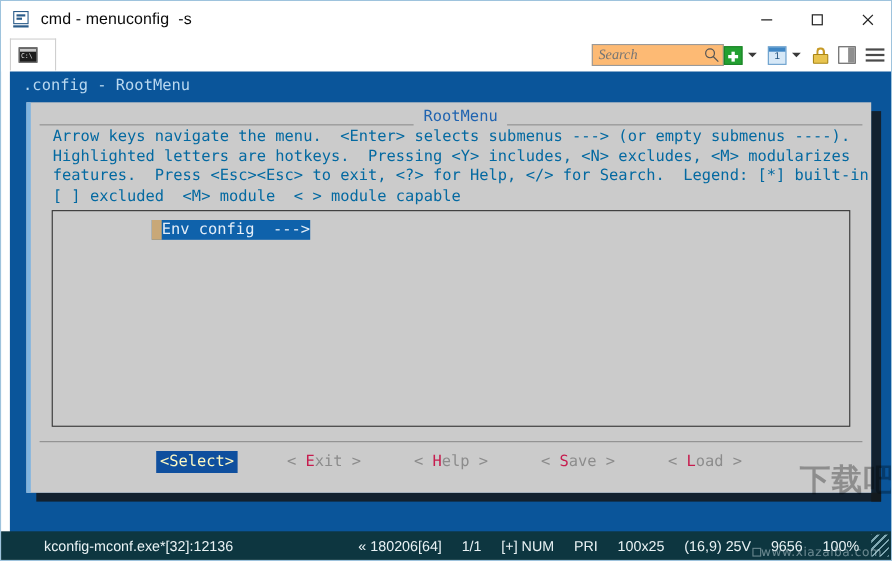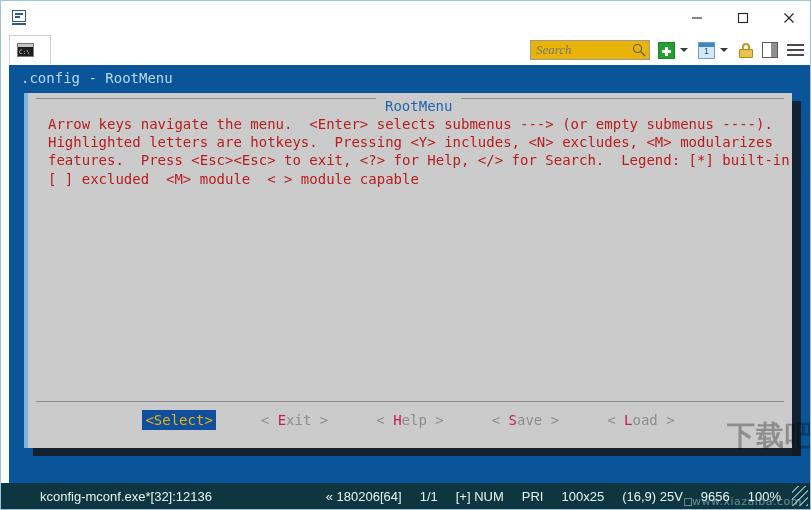--- a/index.html
+++ b/index.html
@@ -147,25 +147,24 @@
     right: 6px; top: 4px;
     height: 24px;
     display: flex;
     align-items: center;
   }
   .searchbox {
     width: 120px;
     height: 20px;
     box-sizing: border-box;
     border: 1px solid #9a9a9a;
-    background: #eab308;
-    display: flex;
-    align-items: center;
-    position: relative;
-    margin-right: 8px;
+    background: #fdba74;
+    display: flex;
+    align-items: center;
+    position: relative;
   }
   .searchbox input {
     border: none;
     outline: none;
     background: transparent;
     font-family: "Liberation Serif", serif;
     font-style: italic;
     font-size: 13px;
     color: #555;
     padding: 0 20px 0 5px;
@@ -323,38 +322,38 @@
     background: #14191c;
     opacity: 0.85;
   }
 
   .dlg-titlerow {
     position: absolute;
     left: 8px; right: 8px;
     top: 5px;
     height: 16px;
     display: flex;
-    align-items: flex-start;
+    align-items: flex-end;
   }
   .dlg-rule { flex: 1 1 auto; height: 1px; background: #8d8d8d; }
   .dlg-rule.left { flex: 0 0 340px; }
   .dlg-title {
     color: #1f63b0;
     font-size: 14px;
     line-height: 16px;
     padding: 0 9px;
     white-space: pre;
   }
 
   .dlg-help {
     position: absolute;
     left: 20px; top: 22px;
     font-size: 14px;
     line-height: 18.2px;
-    color: #b91c1c;
+    color: #0369a1;
     white-space: pre;
   }
 
   .listbox {
     position: absolute;
     left: 19px; top: 98px;
     width: 726px;
     height: 197px;
     border: 1px solid #333333;
     box-sizing: border-box;
@@ -404,21 +403,21 @@
   .btn {
     font-family: "DejaVu Sans Mono", monospace;
     font-size: 14px;
     line-height: 20px;
     color: #8c8c8c;
     white-space: pre;
     padding: 0 3px;
   }
   .btn.active {
     background: #0f4f9e;
-    color: #eab308;
+    color: #fef9c3;
   }
   .btn .hot { color: #c61c4e; }
 
   
   .statusbar {
     position: absolute;
     left: 0; bottom: 0;
     width: 811px;
     height: 26px;
     background: #0d3640;
@@ -485,20 +484,21 @@
 
 <div id="app">
 
   <div class="titlebar">
     <div class="titlebar-icon">
       <div class="ti-box"></div>
       <div class="ti-bar1"></div>
       <div class="ti-bar2"></div>
       <div class="ti-under"></div>
     </div>
+    <div class="titlebar-title">cmd - menuconfig  -s</div>
     <div class="win-buttons">
       <div class="win-btn">
         <svg width="12" height="12" viewBox="0 0 12 12">
             <line x1="1" y1="6" x2="11" y2="6" stroke="#222" stroke-width="1.1"></line>
           </svg>
       </div>
       <div class="win-btn">
         <svg width="12" height="12" viewBox="0 0 12 12">
             <rect x="1.5" y="1.5" width="9" height="9" fill="none" stroke="#222" stroke-width="1.1"></rect>
           </svg>
@@ -572,20 +572,25 @@
         <div class="dlg-rule left"></div>
         <div class="dlg-title">RootMenu</div>
         <div class="dlg-rule"></div>
       </div>
 
       <div class="dlg-help">Arrow keys navigate the menu.  &lt;Enter&gt; selects submenus ---&gt; (or empty submenus ----).
 Highlighted letters are hotkeys.  Pressing &lt;Y&gt; includes, &lt;N&gt; excludes, &lt;M&gt; modularizes
 features.  Press &lt;Esc&gt;&lt;Esc&gt; to exit, &lt;?&gt; for Help, &lt;/&gt; for Search.  Legend: [*] built-in
 [ ] excluded  &lt;M&gt; module  &lt; &gt; module capable</div>
 
+      <div class="listbox">
+        <div class="list-row">
+          <span class="hl"><span class="cursor-block"></span><span>Env config  ---&gt;</span></span>
+        </div>
+      </div>
 
       <div class="btn-sep"></div>
 
       <div class="buttonrow">
         <div class="btn active"><span>&lt;Select&gt;</span></div>
         <div class="btn"><span>&lt; </span><span class="hot">E</span><span>xit &gt;</span></div>
         <div class="btn"><span>&lt; </span><span class="hot">H</span><span>elp &gt;</span></div>
         <div class="btn"><span>&lt; </span><span class="hot">S</span><span>ave &gt;</span></div>
         <div class="btn"><span>&lt; </span><span class="hot">L</span><span>oad &gt;</span></div>
       </div>

